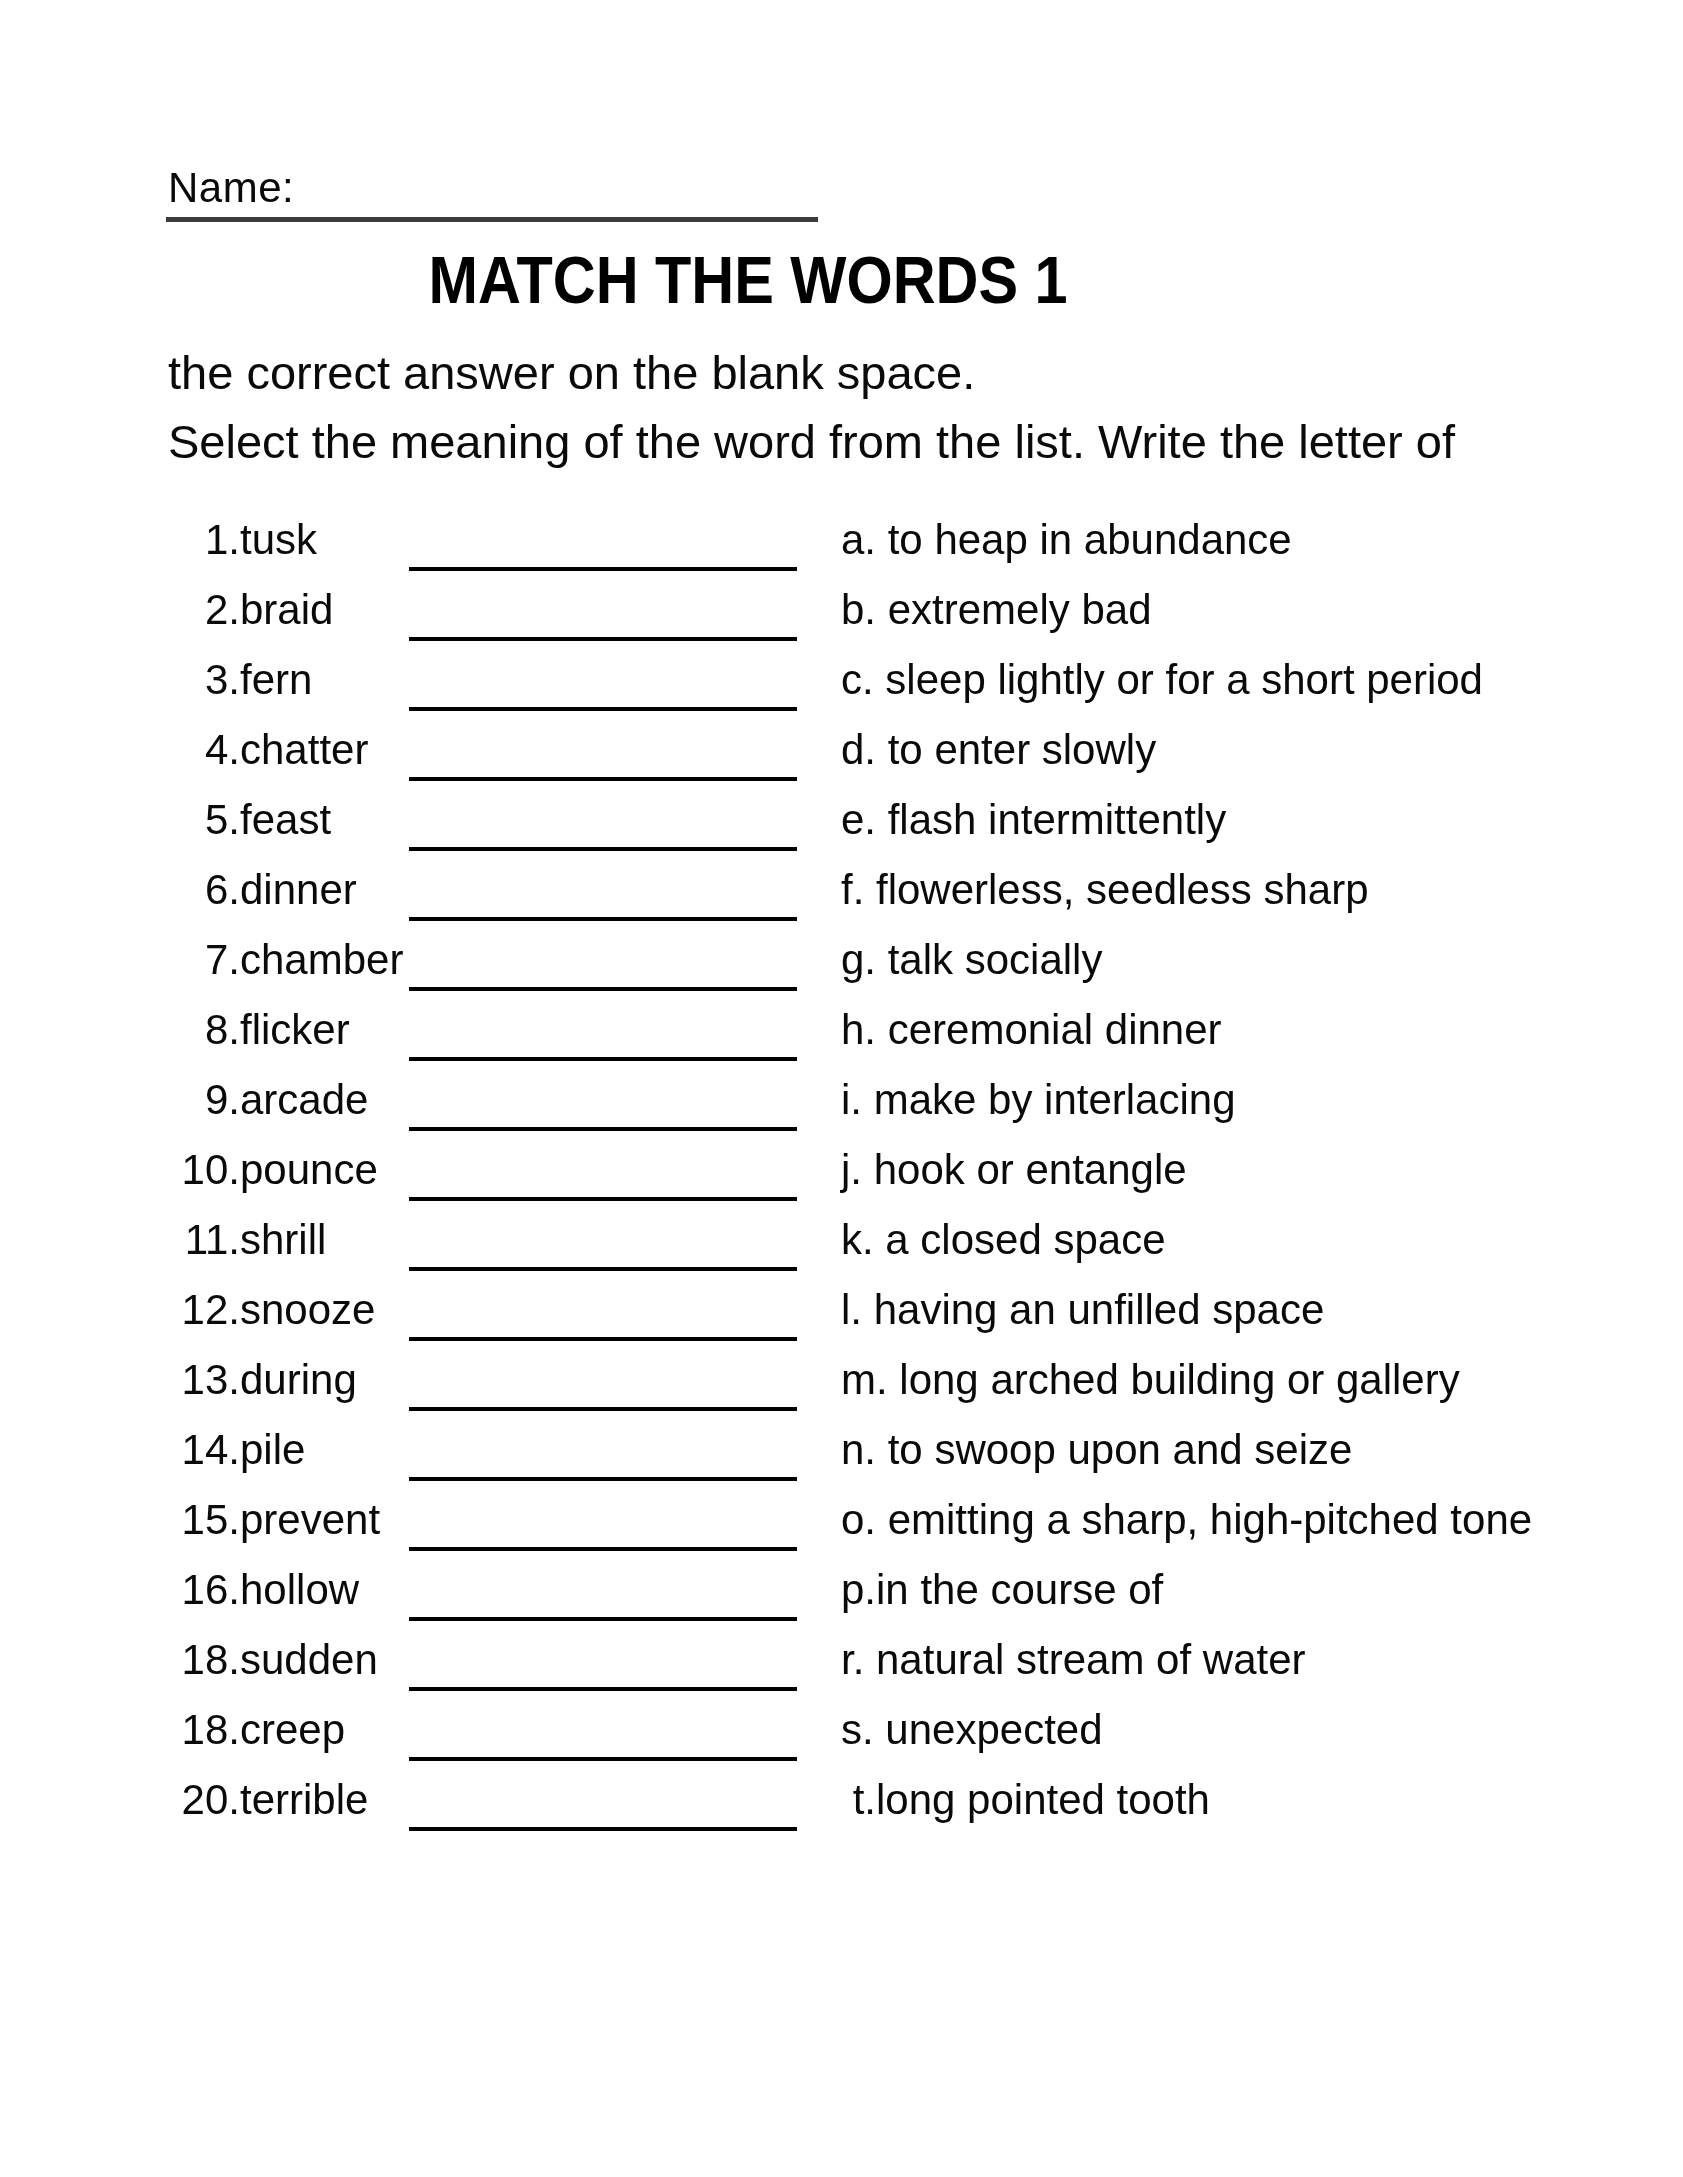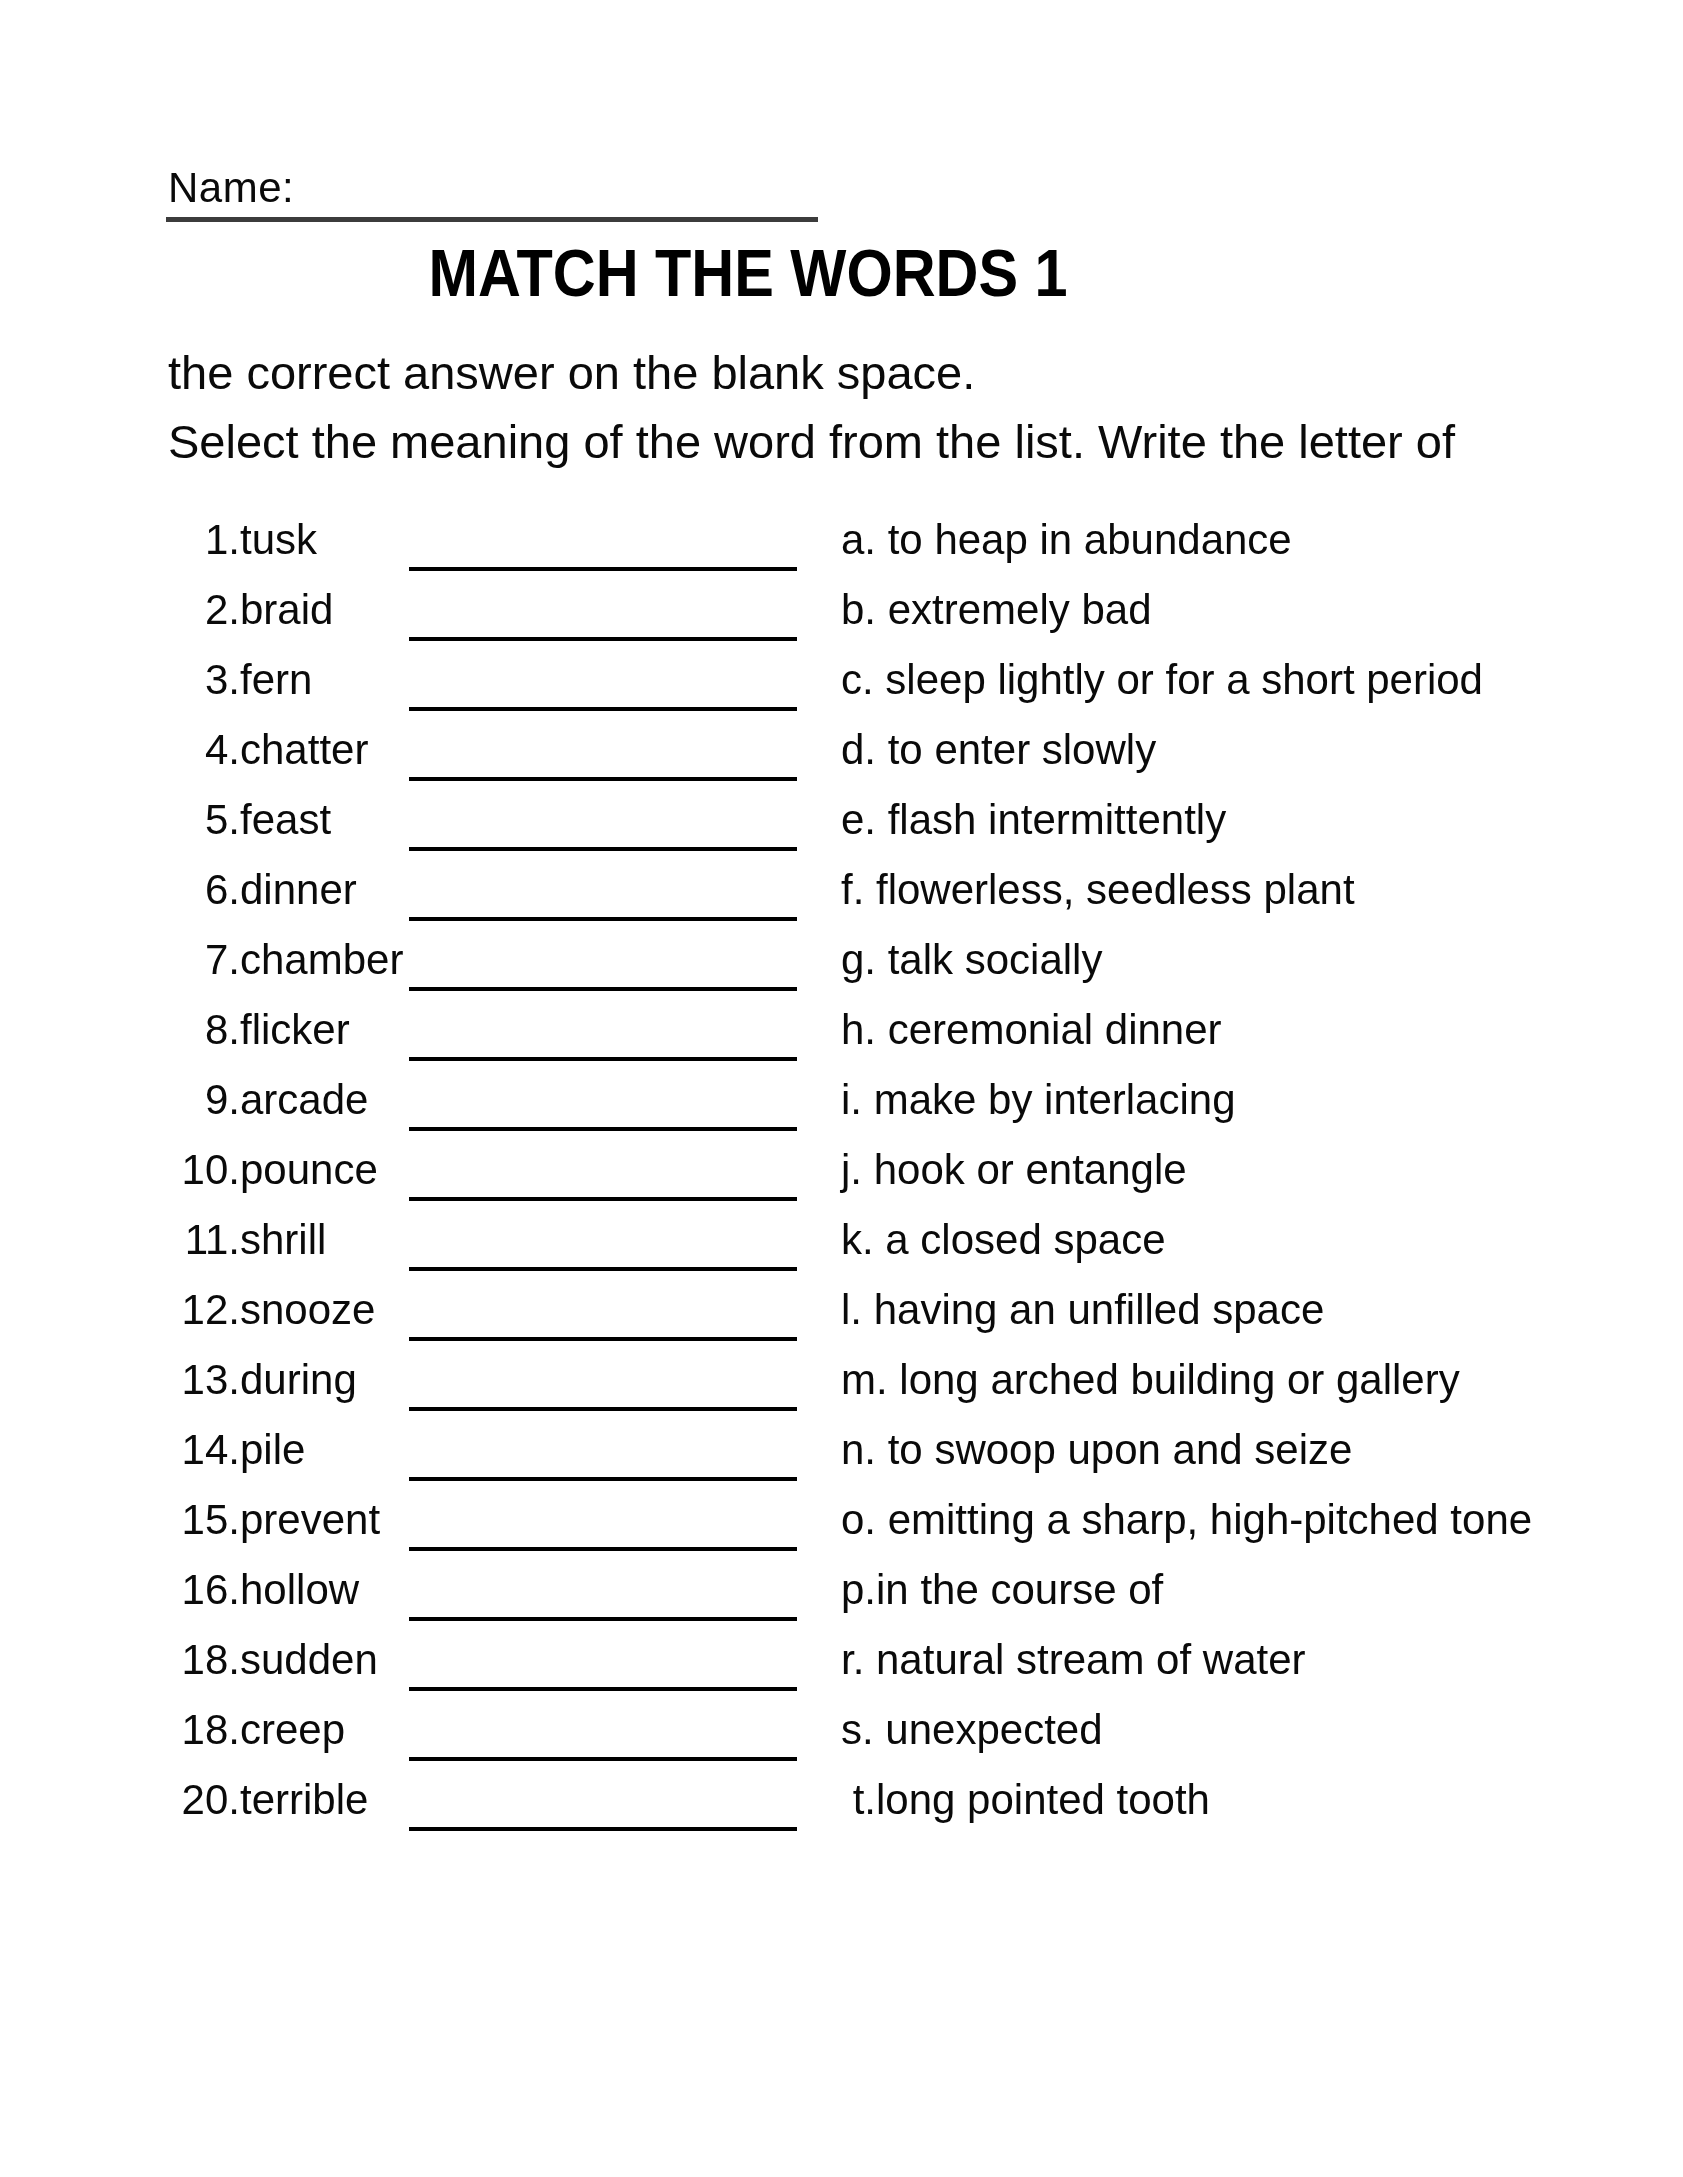--- a/index.html
+++ b/index.html
@@ -13,21 +13,21 @@
   }
   .name-label {
     position: absolute; left: 168px; top: 167px;
     font-size: 42px; line-height: 1; letter-spacing: 0.5px;
   }
   .name-line {
     position: absolute; left: 166px; top: 217px;
     width: 652px; height: 5px; background: #3c3c3c;
   }
   .title-wrap {
-    position: absolute; left: 0; top: 240px; width: 1496px;
+    position: absolute; left: 0; top: 247px; width: 1496px;
     text-align: center;
   }
   .title {
     display: inline-block;
     font-size: 66px; font-weight: bold; line-height: 1;
     transform: scaleX(0.90); transform-origin: center top;
     letter-spacing: 0px; white-space: nowrap; color: #000;
   }
   .instructions {
     position: absolute; left: 168px; top: 338px;
@@ -102,21 +102,21 @@
     <div class="row">
       <span class="num">5.</span>
       <span class="word">feast</span>
       <span class="blank"></span>
       <span class="def">e. flash intermittently</span>
     </div>
     <div class="row">
       <span class="num">6.</span>
       <span class="word">dinner</span>
       <span class="blank"></span>
-      <span class="def">f. flowerless, seedless plant</span>
+      <span class="def">f. flowerless, seedless sharp</span>
     </div>
     <div class="row">
       <span class="num">7.</span>
       <span class="word">chamber</span>
       <span class="blank"></span>
       <span class="def">g. talk socially</span>
     </div>
     <div class="row">
       <span class="num">8.</span>
       <span class="word">flicker</span>

